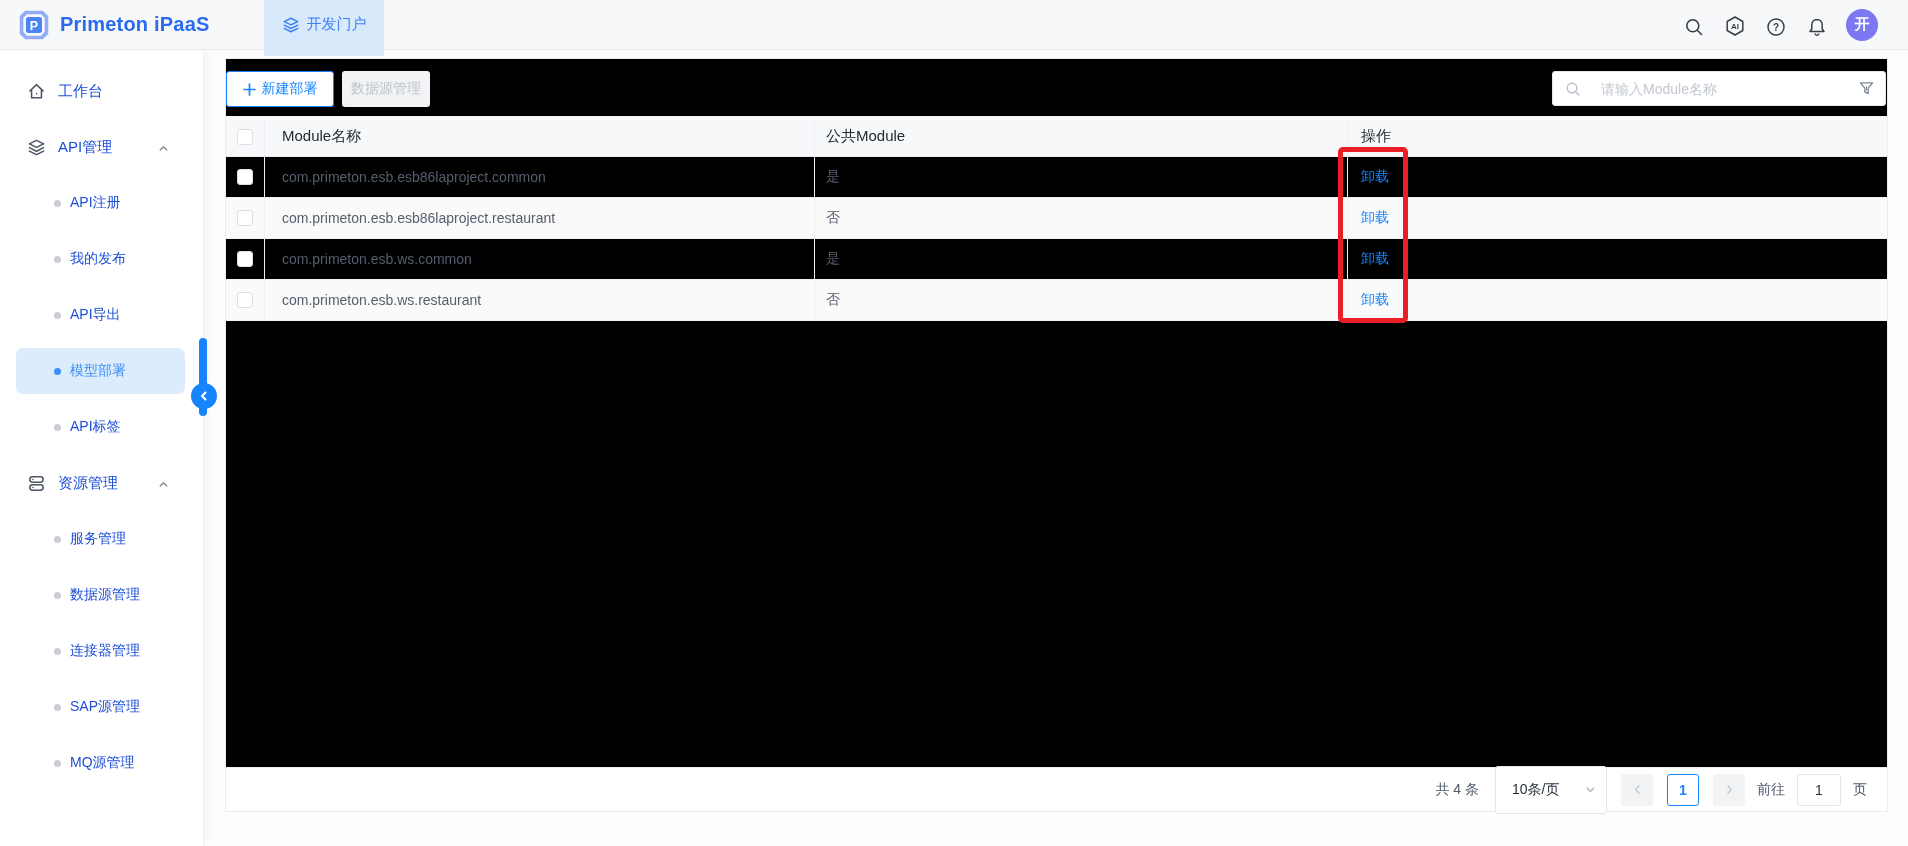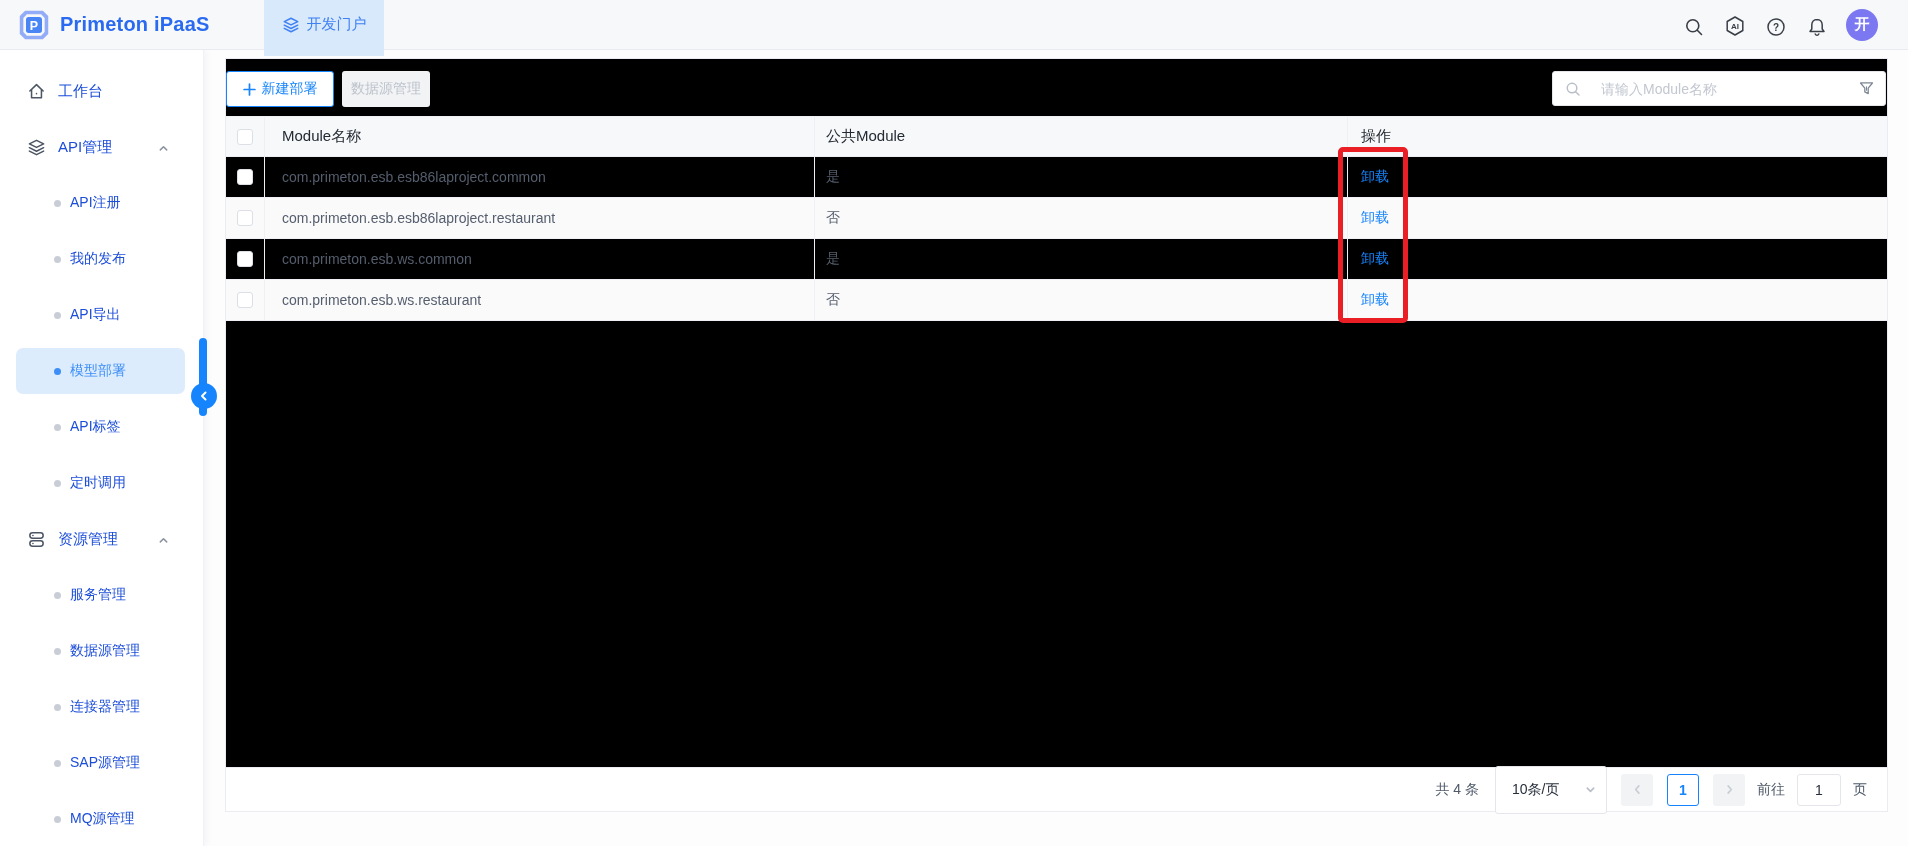--- a/index.html
+++ b/index.html
@@ -190,25 +190,20 @@
       </div>
       <div class="nav-item sub selected">
         <span class="hl"></span>
         <span class="bullet"></span>
         <span class="sub-label">模型部署</span>
       </div>
       <div class="nav-item sub">
         <span class="hl"></span>
         <span class="bullet"></span>
         <span class="sub-label">API标签</span>
-      </div>
-      <div class="nav-item sub">
-        <span class="hl"></span>
-        <span class="bullet"></span>
-        <span class="sub-label">定时调用</span>
       </div>
       <div class="nav-item group">
         <span class="nav-icon">
           <svg width="19" height="19" viewBox="0 0 20 20" fill="none" stroke="#4c5564" stroke-width="1.6" stroke-linejoin="round" stroke-linecap="round">
             <rect x="3" y="3" width="14" height="5.6" rx="2.8"></rect>
             <rect x="3" y="11.4" width="14" height="5.6" rx="2.8"></rect>
             <path d="M6.2 5.8 H6.3 M6.2 14.2 H6.3"></path>
           </svg>
         </span>
         <span class="top-label">资源管理</span>

